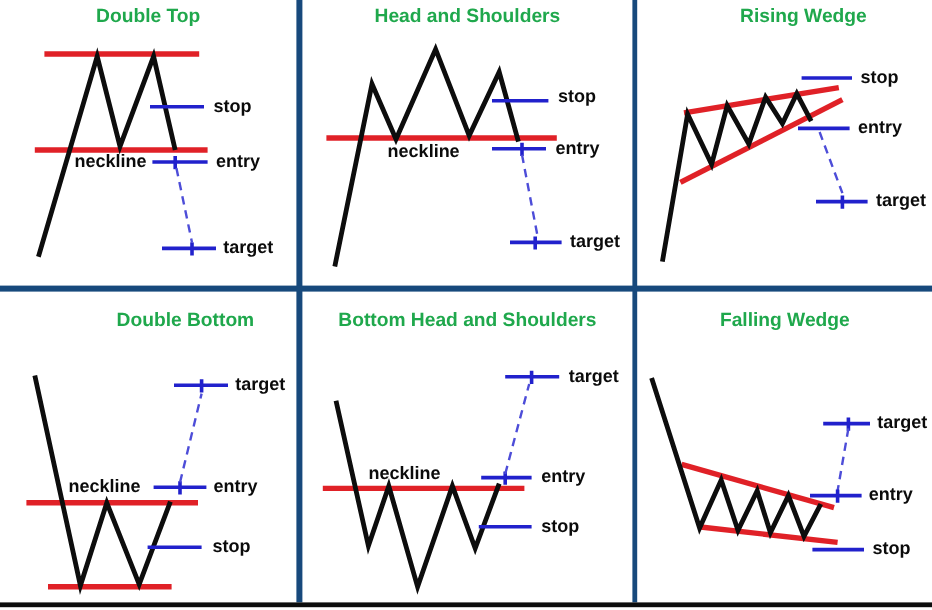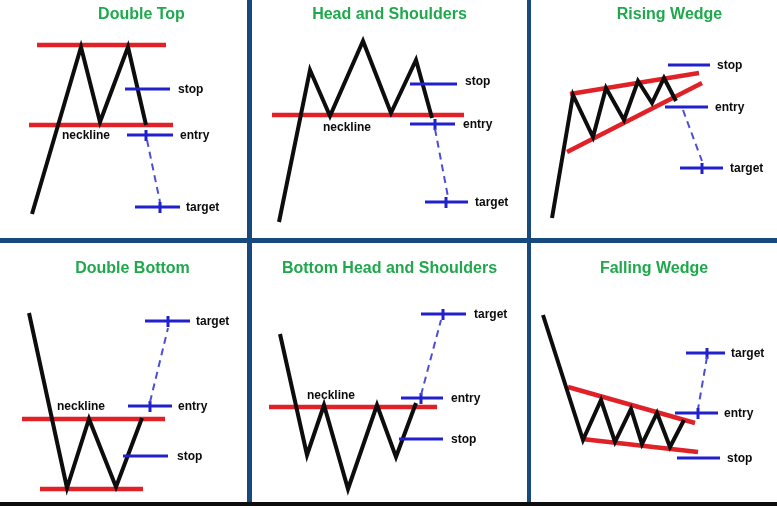--- a/index.html
+++ b/index.html
@@ -9,38 +9,38 @@
   }
   .panel{position:absolute;}
   .panel svg{position:absolute;left:0;top:0;display:block;}
   .title{
     position:absolute;left:0;right:0;text-align:center;
     font-weight:bold;font-size:16px;color:#1fa84c;letter-spacing:0px;
   }
   .row-top .title{top:5px;}
   .row-bottom .title{top:16px;}
   .lbl{
-    position:absolute;font-weight:bold;font-size:12px;color:#0b0b0b;
+    position:absolute;font-weight:bold;font-size:15px;color:#0b0b0b;
     white-space:nowrap;line-height:16px;
   }
   .divider-v,.divider-h{position:absolute;background:#17497c;}
   .bottom-border{position:absolute;background:#0d0d0d;}
   
   .st-black{stroke:#0d0d0d;stroke-width:4;fill:none;stroke-miterlimit:10;}
   .st-red{stroke:#e02127;stroke-width:4.5;fill:none;}
   .st-blue{stroke:#2121cc;stroke-width:3;fill:none;}
   .st-tick{stroke:#2121cc;stroke-width:3;fill:none;}
   .st-dash{stroke:#4d4dd8;stroke-width:2;fill:none;stroke-dasharray:7 5;}
 </style>
 </head>
 <body>
 
 <div class="board">
 
-  <div class="panel row-top" style="left:0;top:0;width:247px;height:238px;padding-left:36px;">
+  <div class="panel row-top" style="left:0;top:0;width:247px;height:238px;">
     <div class="title">Double Top</div>
     <svg width="247" height="238" viewBox="0 0 247 238">
       <line class="st-red" x1="37" y1="45" x2="166" y2="45"></line>
       <line class="st-red" x1="29" y1="125" x2="173" y2="125"></line>
       <polyline class="st-black" points="32,214 81,47 100,122 128,47 146,125"></polyline>
       <line class="st-blue" x1="125" y1="89" x2="170" y2="89"></line>
       <line class="st-blue" x1="127" y1="135" x2="173" y2="135"></line>
       <line class="st-tick" x1="146" y1="130" x2="146" y2="141"></line>
       <line class="st-dash" x1="147" y1="140" x2="160" y2="202"></line>
       <line class="st-blue" x1="135" y1="207" x2="180" y2="207"></line>
@@ -80,21 +80,21 @@
       <line class="st-blue" x1="134" y1="107" x2="177" y2="107"></line>
       <line class="st-dash" x1="152" y1="110" x2="171" y2="161"></line>
       <line class="st-blue" x1="149" y1="168" x2="192" y2="168"></line>
       <line class="st-tick" x1="171" y1="163" x2="171" y2="174"></line>
     </svg>
     <span class="lbl" style="left:186px;top:57px;">stop</span>
     <span class="lbl" style="left:184px;top:99px;">entry</span>
     <span class="lbl" style="left:199px;top:160px;">target</span>
   </div>
 
-  <div class="panel row-bottom" style="left:0;top:243px;width:265px;height:259px;">
+  <div class="panel row-bottom" style="left:0;top:243px;width:265px;height:259px;padding-left:44px;">
     <div class="title">Double Bottom</div>
     <svg width="247" height="259" viewBox="0 0 247 259">
       <line class="st-red" x1="22" y1="176" x2="165" y2="176"></line>
       <line class="st-red" x1="40" y1="246" x2="143" y2="246"></line>
       <polyline class="st-black" points="29,70 67,245 89,176 116,244 142,175"></polyline>
       <line class="st-blue" x1="128" y1="163" x2="172" y2="163"></line>
       <line class="st-tick" x1="150" y1="158" x2="150" y2="169"></line>
       <line class="st-dash" x1="150" y1="159" x2="168" y2="85"></line>
       <line class="st-blue" x1="145" y1="78" x2="190" y2="78"></line>
       <line class="st-tick" x1="168" y1="73" x2="168" y2="84"></line>

